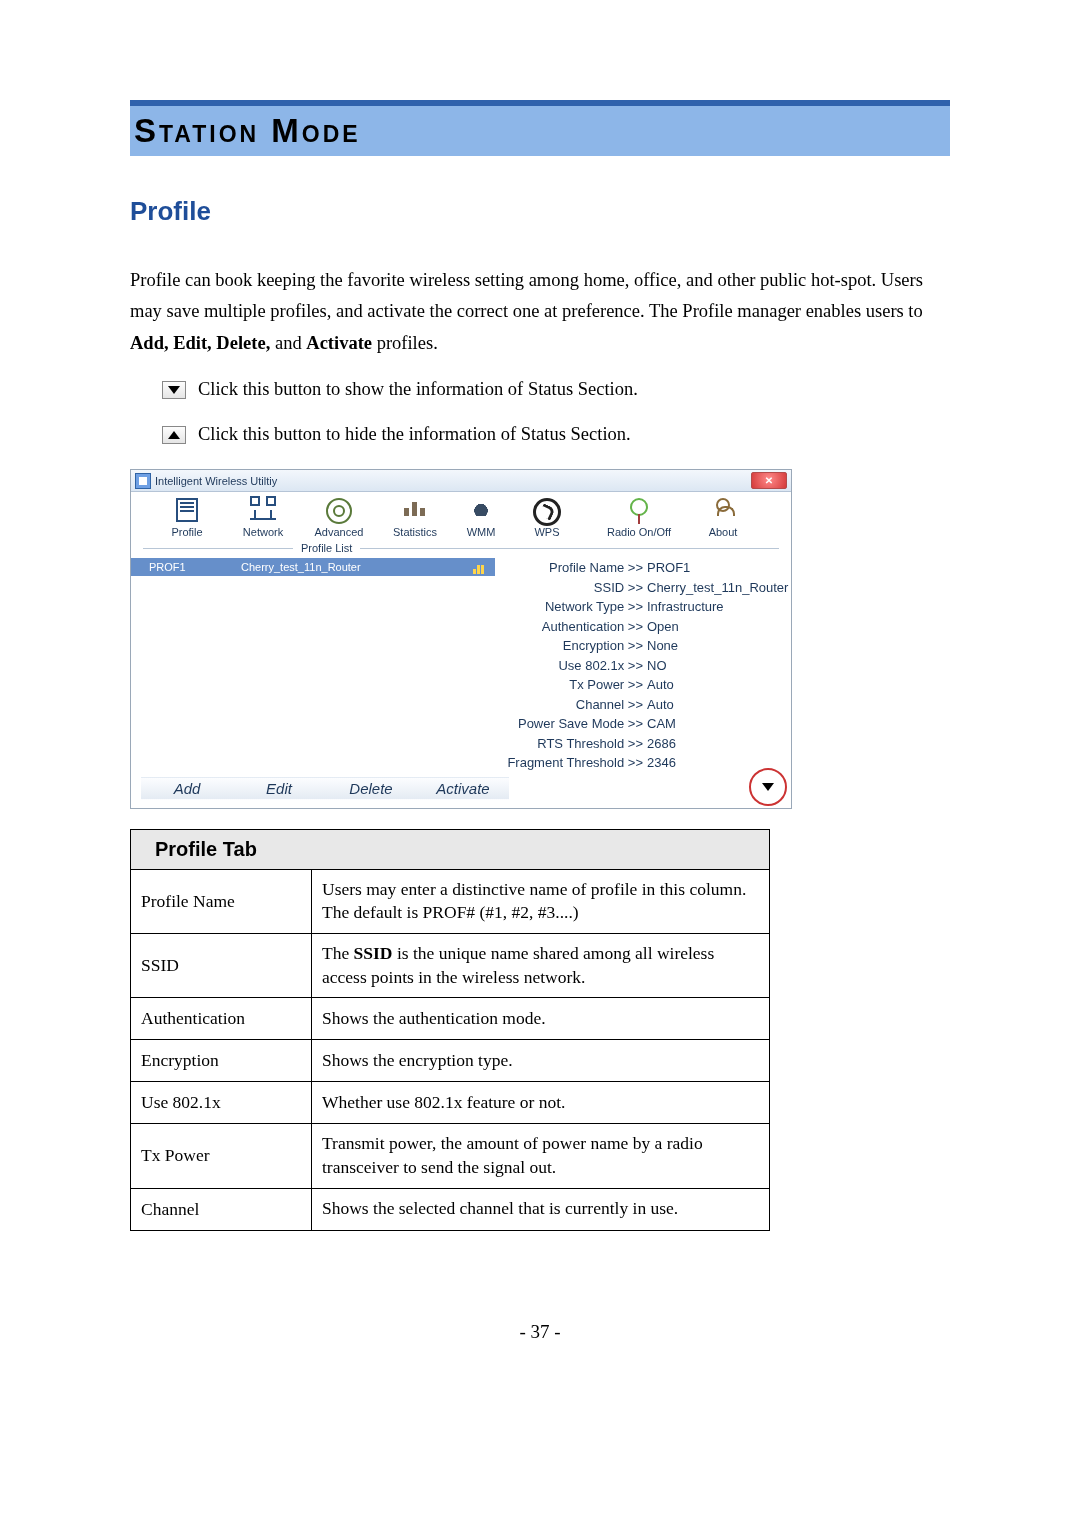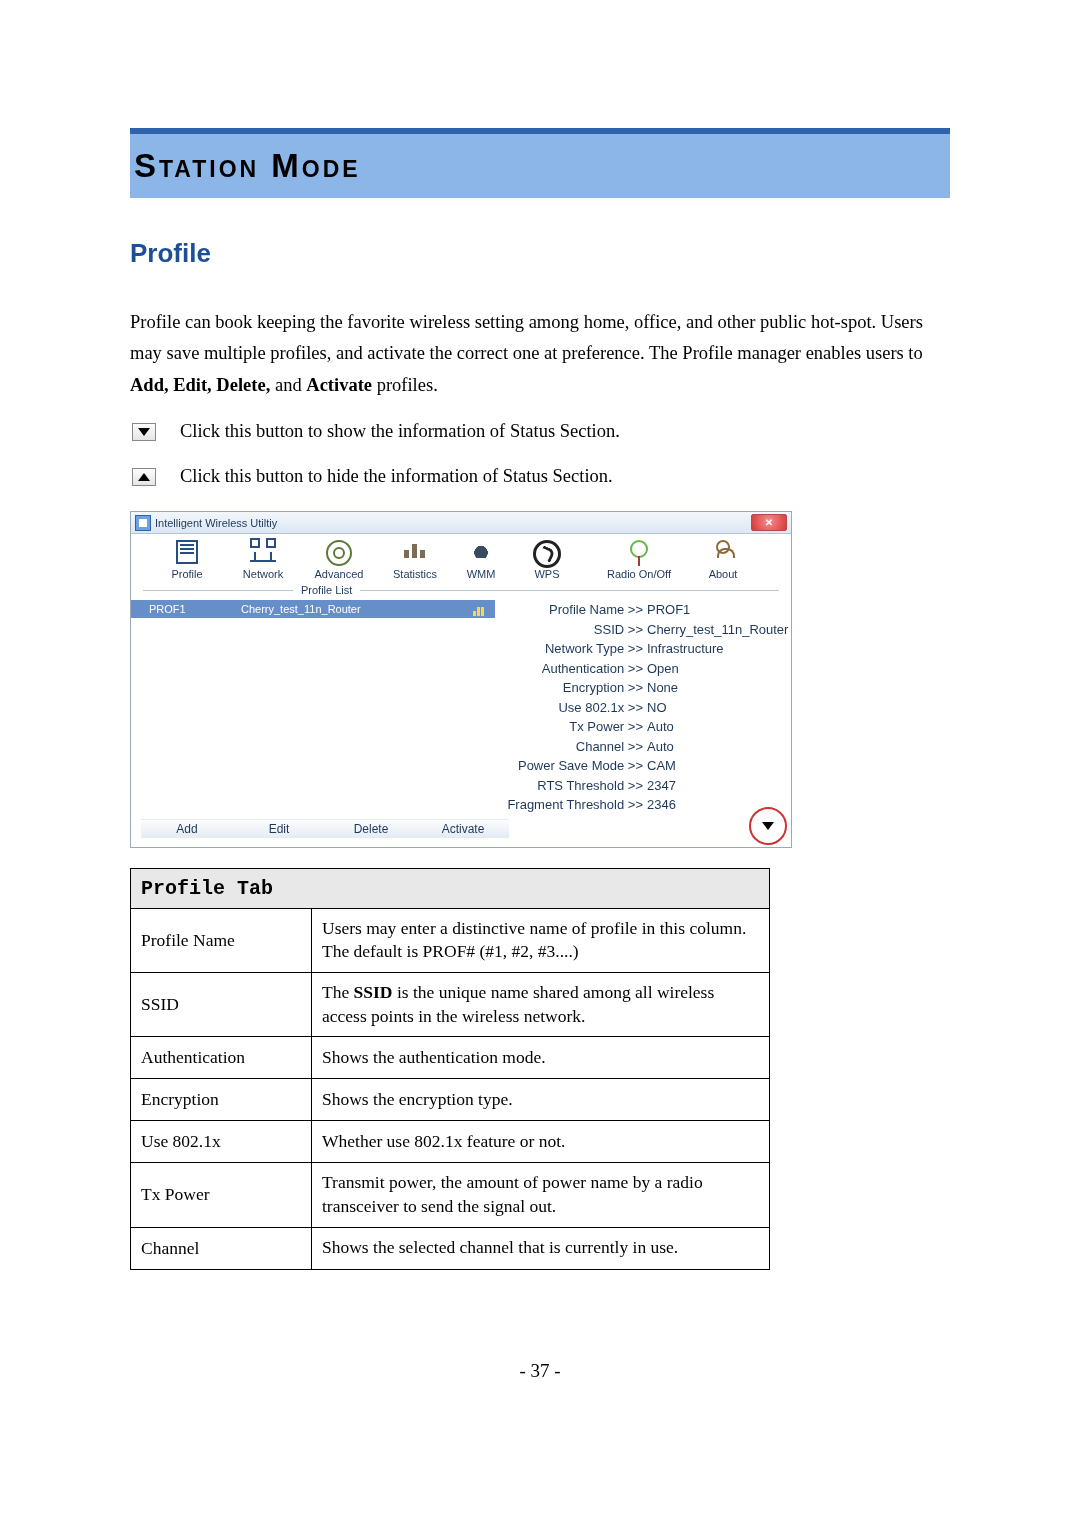--- a/index.html
+++ b/index.html
@@ -9,23 +9,22 @@
     font-family: "Times New Roman", Times, serif;
     color: #000;
     width: 1080px;
   }
   .page {
     padding: 100px 130px 60px 130px;
     box-sizing: border-box;
   }
   .banner {
     background: #8db6e8;
-    padding: 13px 4px;
+    padding: 6px 4px;
     border-top: 6px solid #3062ac;
-    margin-top: 28px;
   }
   .banner-title {
     font-family: "Wide Latin", "Arial Black", Impact, sans-serif;
     font-variant: small-caps;
     letter-spacing: 3px;
     font-size: 33px;
     font-weight: 900;
     font-stretch: expanded;
   }
   .section-title {
@@ -51,21 +50,21 @@
     margin-right: 12px;
     position: relative;
   }
   .inline-button .tri-down, .inline-button .tri-up {
     position:absolute; left:50%; top:50%; transform:translate(-50%,-50%);
   }
   .tri-down { width:0;height:0;border-left:6px solid transparent;border-right:6px solid transparent;border-top:8px solid #000; }
   .tri-up   { width:0;height:0;border-left:6px solid transparent;border-right:6px solid transparent;border-bottom:8px solid #000; }
 
   .button-lines { margin-top: 20px; }
-  .button-lines .line { display:flex; align-items:center; margin-left: 2px; margin-bottom: 24px; font-size: 18.5px; gap: 12px; }
+  .button-lines .line { display:flex; align-items:center; margin-left: 32px; margin-bottom: 24px; font-size: 18.5px; }
 
   
   .app-window {
     margin-top: 6px;
     width: 660px;
     border: 1px solid #9aa8b8;
     font-family: Tahoma, Arial, sans-serif;
     font-size: 11px;
     color: #1e385a;
   }
@@ -147,24 +146,25 @@
   .details .k { text-align:right; flex: 0 0 140px; }
   .details .v { padding-left: 4px; }
   .action-row {
     display:flex;
     padding: 4px 10px 8px 10px;
     gap: 0;
   }
   .action-row .btn {
     flex: 0 0 90px;
     text-align:center;
-    font-size:12px;
+    font-size:15px;
     padding: 2px 0;
     background: linear-gradient(#fcfdff,#e4ebf3);
     border: 1px solid transparent;
+    font-style: italic;
   }
   .toggle-circle {
     width: 34px; height: 34px; border: 2px solid #c33; border-radius: 50%;
     position:absolute; right: 4px; bottom: 2px;
     display:flex; align-items:center; justify-content:center;
   }
   .toggle-circle .tri-down { border-top-color:#000; }
   .app-wrapper { position:relative; }
 
   
@@ -195,24 +195,24 @@
   table.desc {
     margin-top: 20px;
     border-collapse: collapse;
     width: 640px;
     font-family: "Times New Roman", Times, serif;
     font-size: 17.5px;
   }
   table.desc th.head {
     background: #e8e8e8;
     text-align: left;
-    font-family: Liberation Mono, monospace;
+    font-family: Liberation Sans, sans-serif;
     font-size: 20px;
     font-weight: bold;
-    padding: 8px 10px;
+    padding: 8px 24px;
   }
   table.desc td, table.desc th {
     border: 1.5px solid #000;
   }
   table.desc td.k {
     font-weight: normal;
     width: 160px;
     padding: 10px 10px;
     vertical-align: middle;
   }
@@ -374,21 +374,21 @@
         <div class="d-row">
               <span class="k">Channel &gt;&gt;</span>
               <span class="v">Auto</span>
             </div>
         <div class="d-row">
               <span class="k">Power Save Mode &gt;&gt;</span>
               <span class="v">CAM</span>
             </div>
         <div class="d-row">
               <span class="k">RTS Threshold &gt;&gt;</span>
-              <span class="v">2347</span>
+              <span class="v">2686</span>
             </div>
         <div class="d-row">
               <span class="k">Fragment Threshold &gt;&gt;</span>
               <span class="v">2346</span>
             </div>
       </div>
     </div>
 
     <div style="display:flex">
       <div class="action-row">

